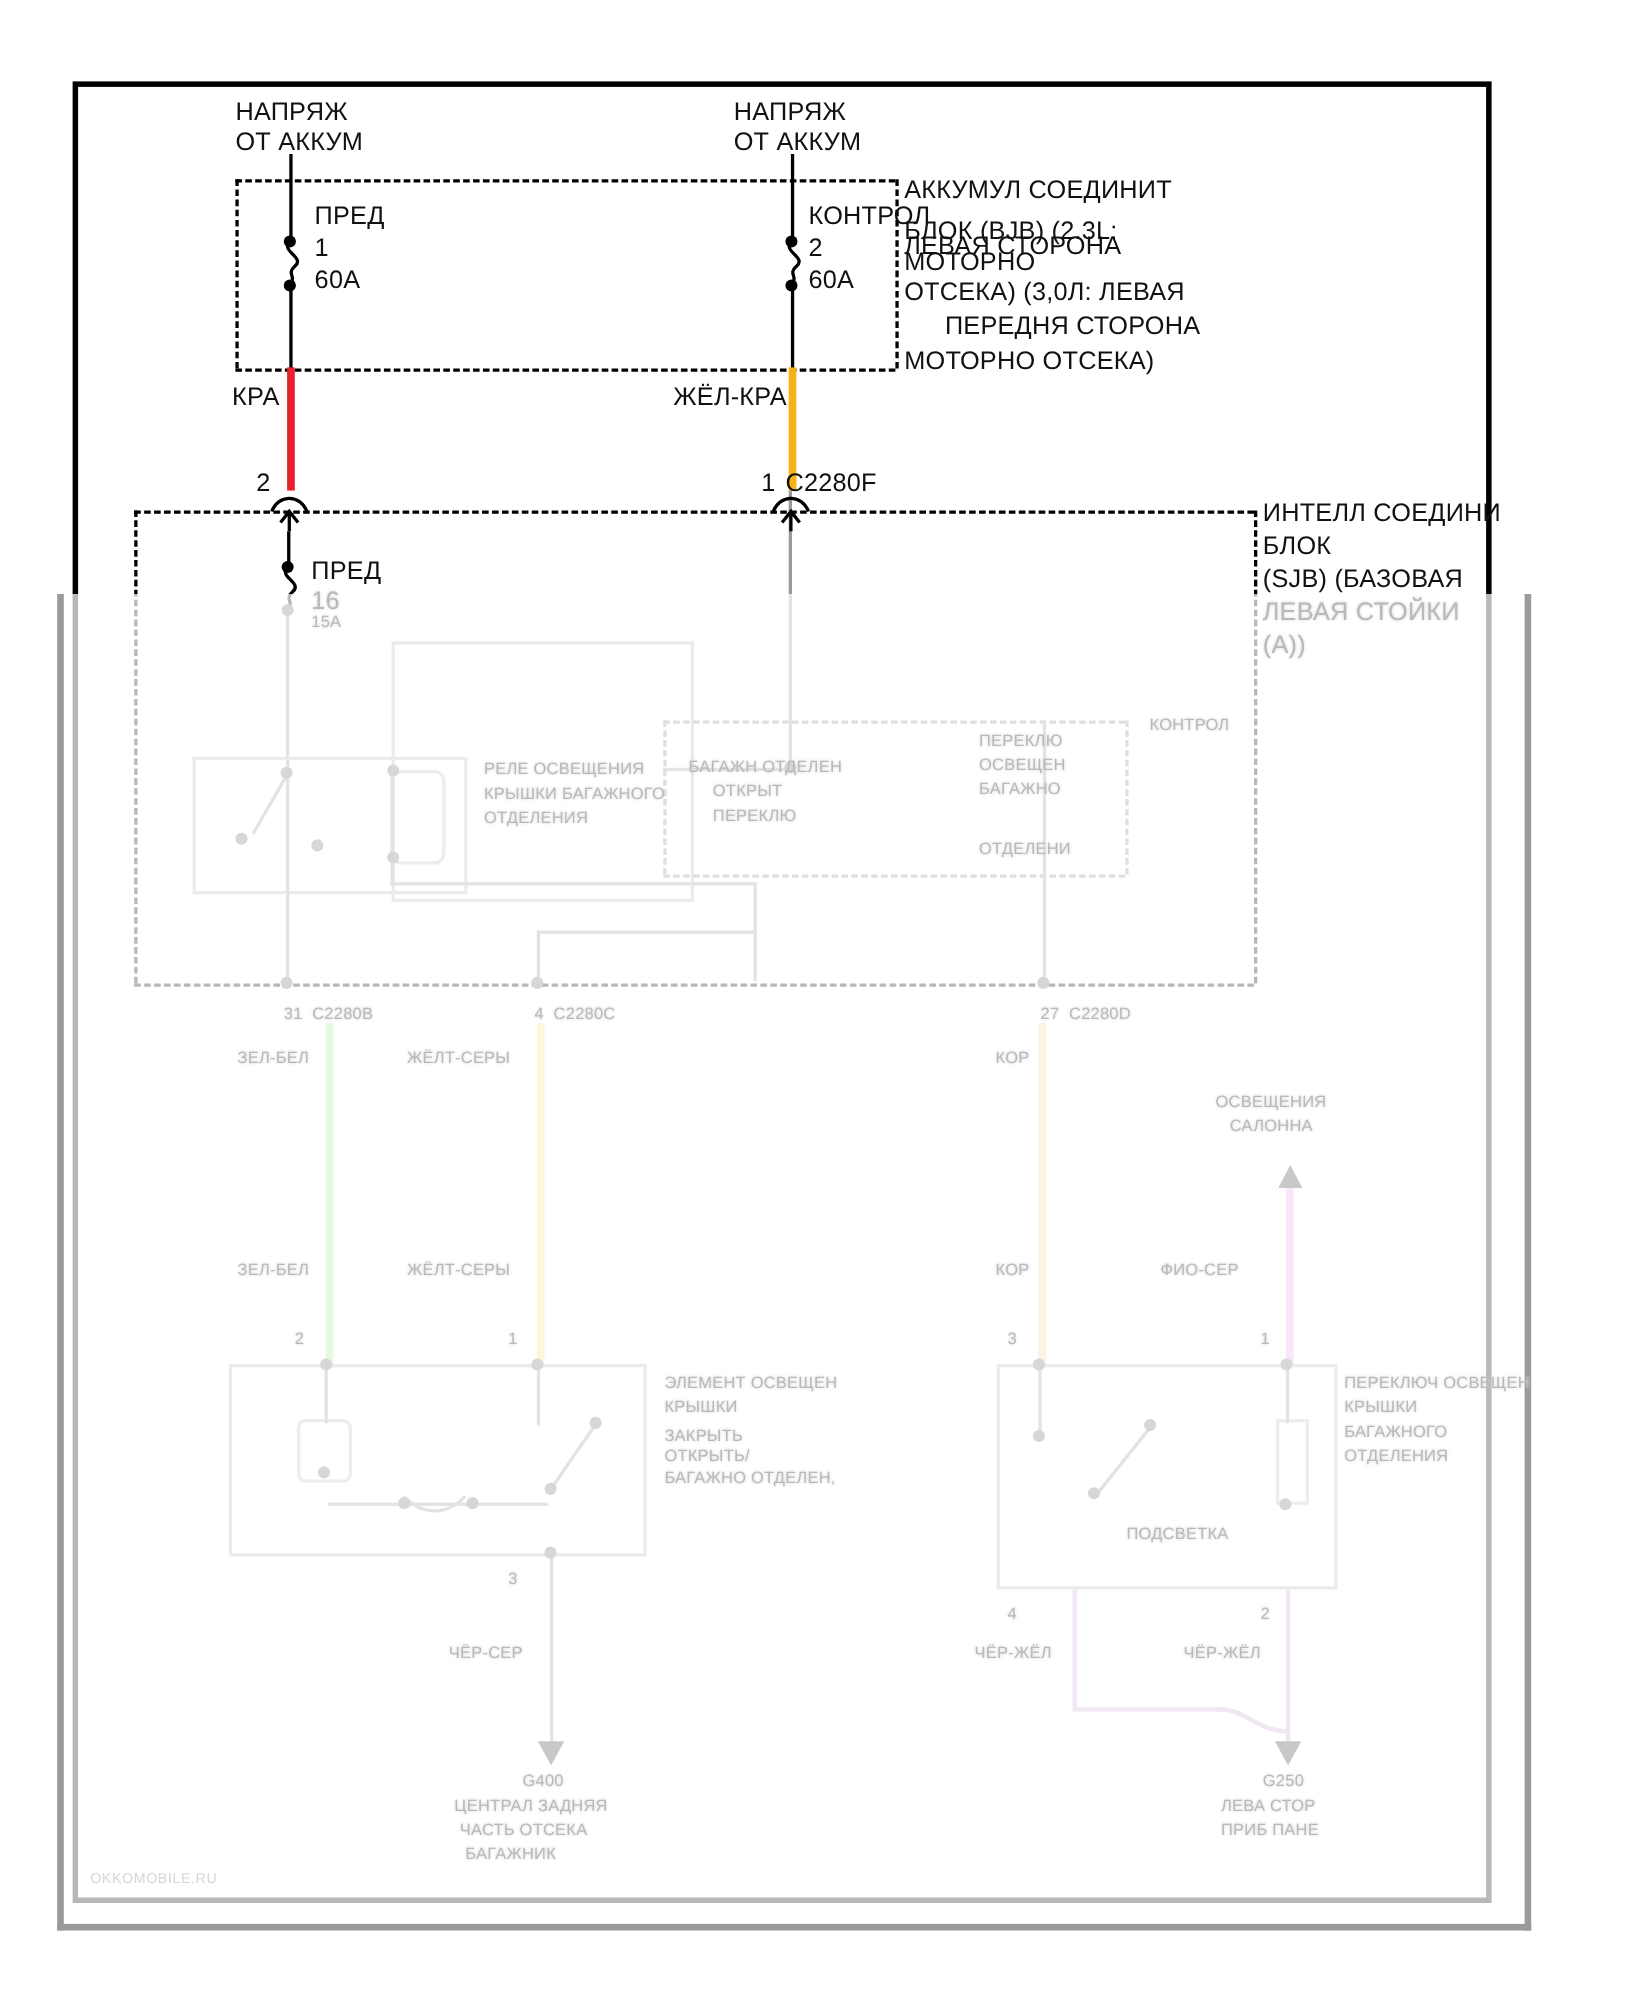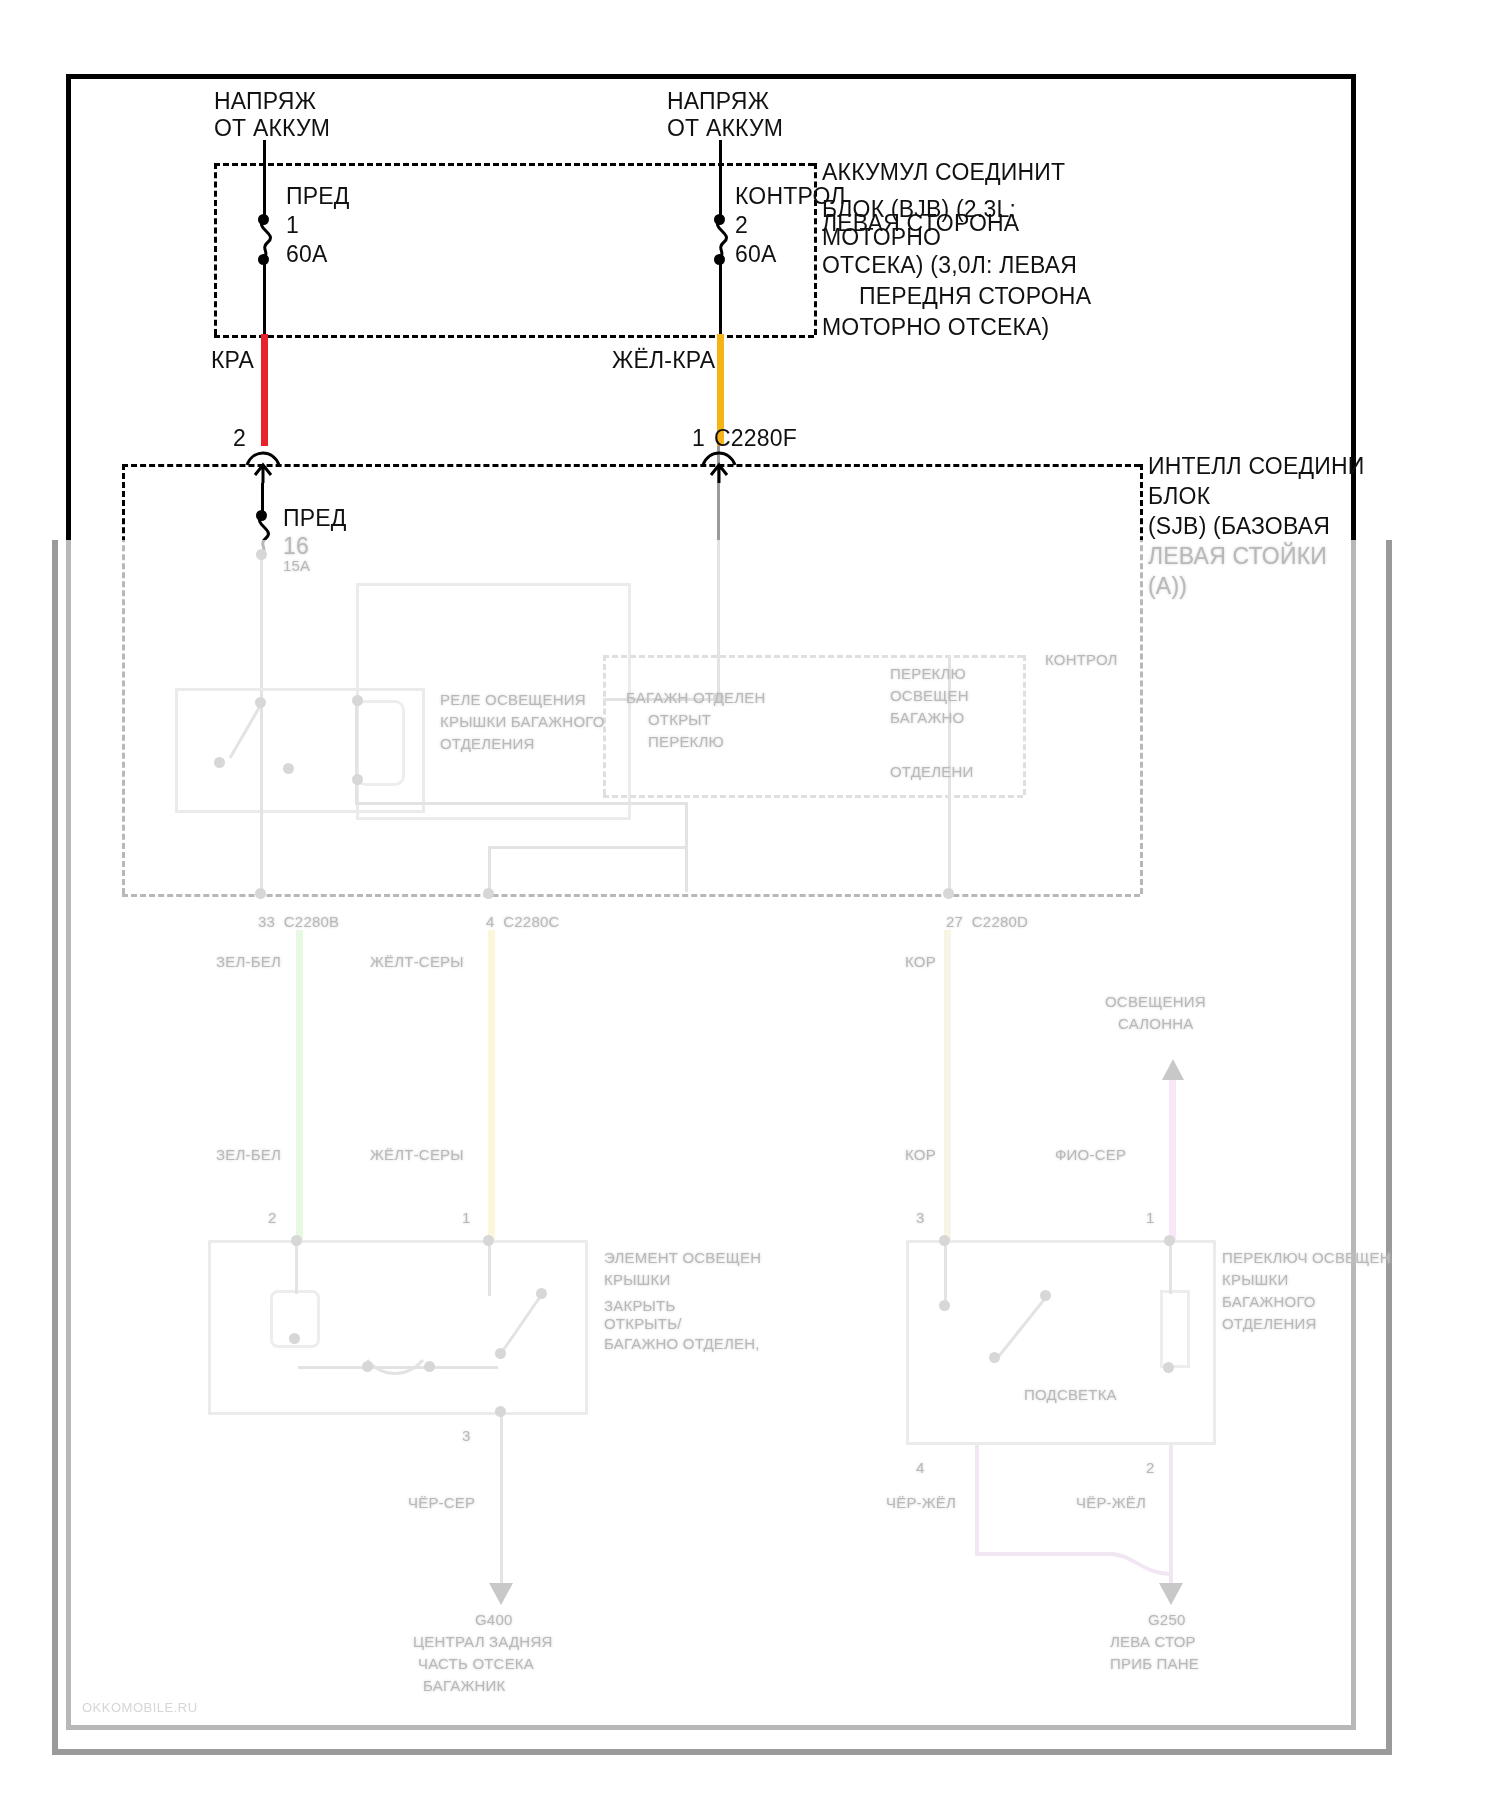--- a/index.html
+++ b/index.html
@@ -196,21 +196,21 @@
   <div class="vw gry" style="left:685px;top:802px;height:90px;"></div>
   <div class="hw gry" style="left:488px;top:846px;width:200px;"></div>
   <div class="vw gry" style="left:488px;top:846px;height:48px;"></div>
   <div class="vw gry" style="left:948px;top:655px;height:239px;"></div>
 
   <div class="dot gray" style="left:713px;top:692px;"></div>
   <div class="dot gray" style="left:255px;top:888px;"></div>
   <div class="dot gray" style="left:483px;top:888px;"></div>
   <div class="dot gray" style="left:943px;top:888px;"></div>
 
-  <div class="lbl faded tiny" style="left:258px;top:912px;">33  C2280B</div>
+  <div class="lbl faded tiny" style="left:258px;top:912px;">31  C2280B</div>
   <div class="lbl faded tiny" style="left:486px;top:912px;">4  C2280C</div>
   <div class="lbl faded tiny" style="left:946px;top:912px;">27  C2280D</div>
 
   <div class="vw grn" style="left:296px;top:930px;height:312px;"></div>
   <div class="lbl faded tiny" style="left:216px;top:952px;">ЗЕЛ-БЕЛ</div>
   <div class="lbl faded tiny" style="left:216px;top:1145px;">ЗЕЛ-БЕЛ</div>
 
   <div class="vw ylw2" style="left:488px;top:930px;height:312px;"></div>
   <div class="lbl faded tiny" style="left:370px;top:952px;">ЖЁЛТ-СЕРЫ</div>
   <div class="lbl faded tiny" style="left:370px;top:1145px;">ЖЁЛТ-СЕРЫ</div>

